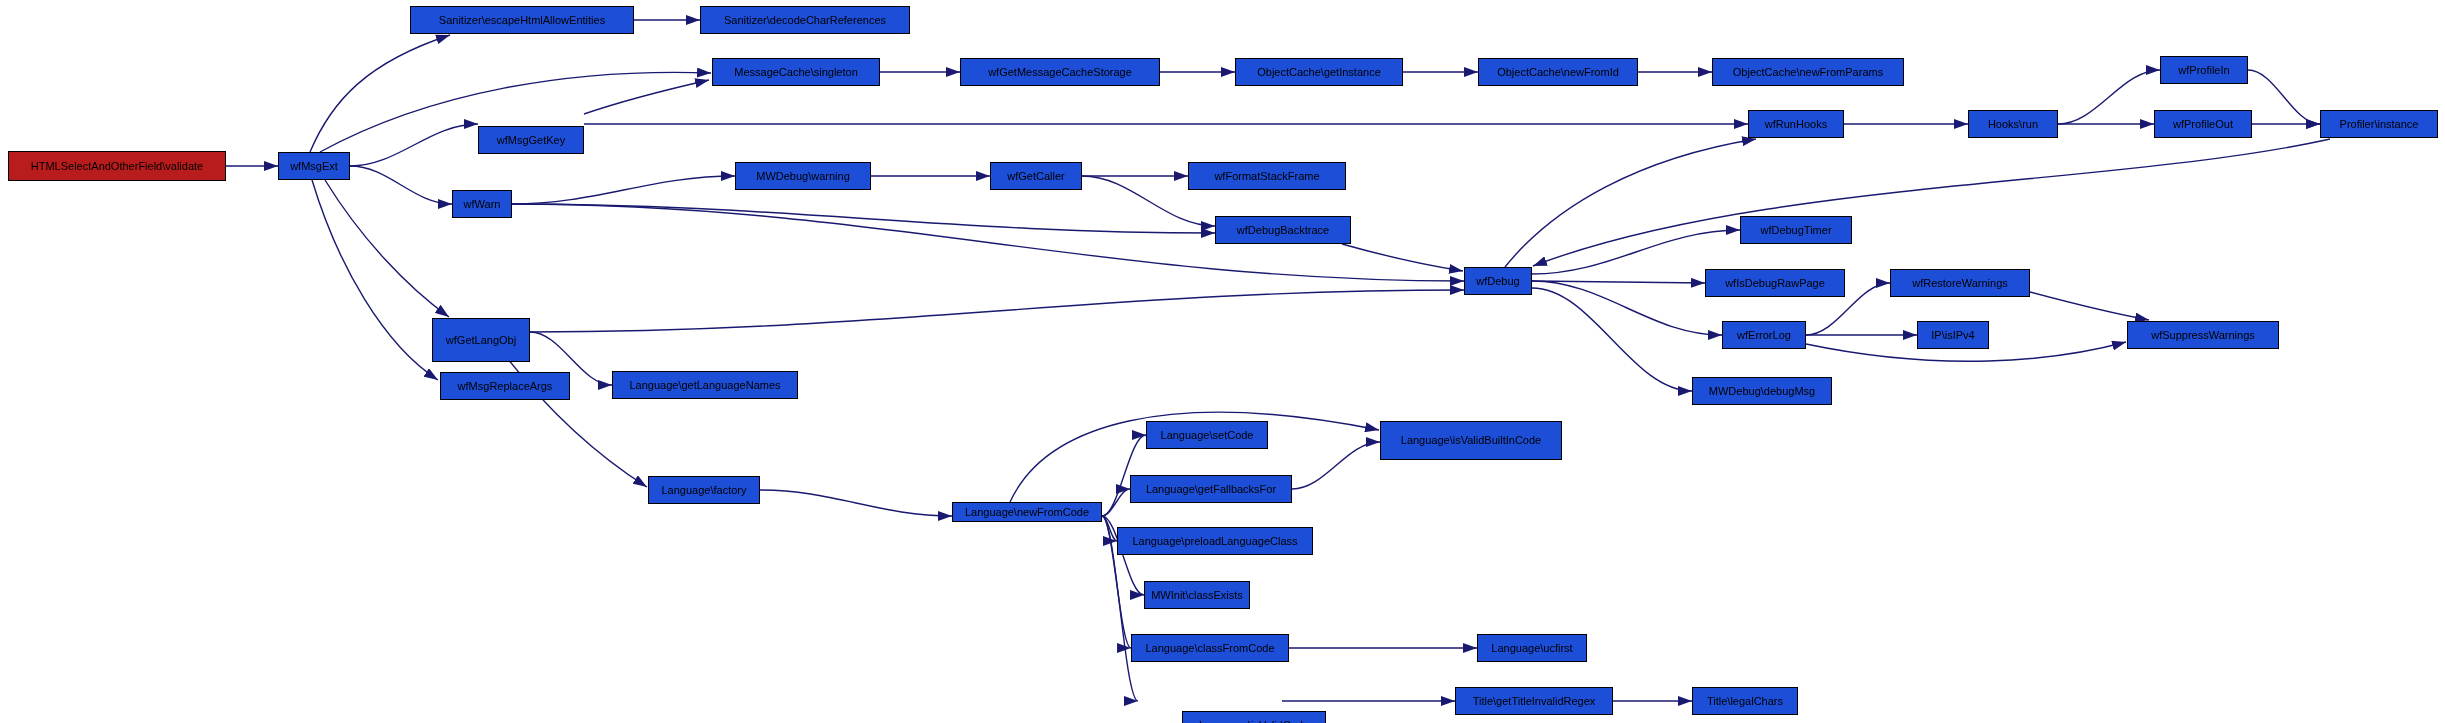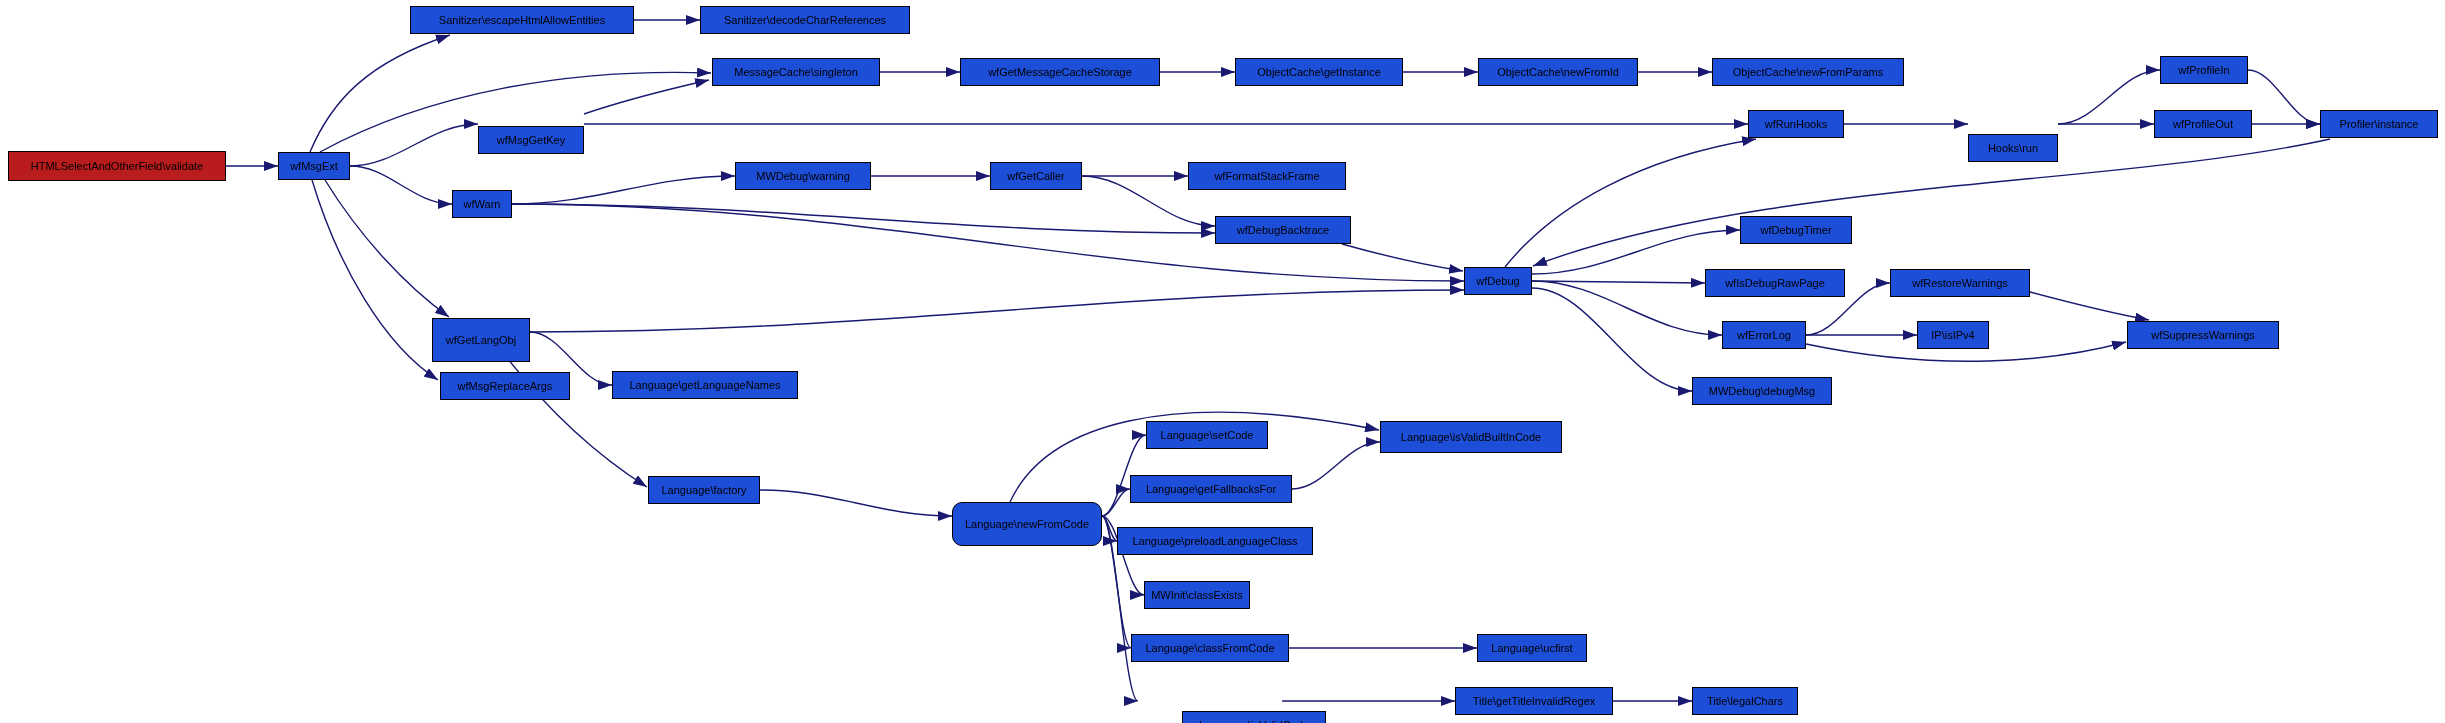--- a/index.html
+++ b/index.html
@@ -109,44 +109,44 @@
     <div class="node" style="left: 278px; top: 152px; width: 72px; height: 28px;">wfMsgExt</div>
     <div class="node" style="left: 410px; top: 6px; width: 224px; height: 28px;">Sanitizer\escapeHtmlAllowEntities</div>
     <div class="node" style="left: 700px; top: 6px; width: 210px; height: 28px;">Sanitizer\decodeCharReferences</div>
     <div class="node" style="left: 712px; top: 58px; width: 168px; height: 28px;">MessageCache\singleton</div>
     <div class="node" style="left: 960px; top: 58px; width: 200px; height: 28px;">wfGetMessageCacheStorage</div>
     <div class="node" style="left: 1235px; top: 58px; width: 168px; height: 28px;">ObjectCache\getInstance</div>
     <div class="node" style="left: 1478px; top: 58px; width: 160px; height: 28px;">ObjectCache\newFromId</div>
     <div class="node" style="left: 1712px; top: 58px; width: 192px; height: 28px;">ObjectCache\newFromParams</div>
     <div class="node" style="left: 478px; top: 126px; width: 106px; height: 28px;">wfMsgGetKey</div>
     <div class="node" style="left: 1748px; top: 110px; width: 96px; height: 28px;">wfRunHooks</div>
-    <div class="node" style="left: 1968px; top: 110px; width: 90px; height: 28px; margin-top: 24px;">Hooks\run</div>
+    <div class="node" style="left: 1968px; top: 110px; width: 90px; height: 28px;">Hooks\run</div>
     <div class="node" style="left: 2160px; top: 56px; width: 88px; height: 28px;">wfProfileIn</div>
     <div class="node" style="left: 2154px; top: 110px; width: 98px; height: 28px;">wfProfileOut</div>
     <div class="node" style="left: 2320px; top: 110px; width: 118px; height: 28px;">Profiler\instance</div>
     <div class="node" style="left: 452px; top: 190px; width: 60px; height: 28px;">wfWarn</div>
     <div class="node" style="left: 735px; top: 162px; width: 136px; height: 28px;">MWDebug\warning</div>
     <div class="node" style="left: 990px; top: 162px; width: 92px; height: 28px;">wfGetCaller</div>
     <div class="node" style="left: 1188px; top: 162px; width: 158px; height: 28px;">wfFormatStackFrame</div>
     <div class="node" style="left: 1215px; top: 216px; width: 136px; height: 28px;">wfDebugBacktrace</div>
     <div class="node" style="left: 1464px; top: 267px; width: 68px; height: 28px;">wfDebug</div>
     <div class="node" style="left: 1740px; top: 216px; width: 112px; height: 28px;">wfDebugTimer</div>
     <div class="node" style="left: 1705px; top: 269px; width: 140px; height: 28px;">wfIsDebugRawPage</div>
     <div class="node" style="left: 1722px; top: 321px; width: 84px; height: 28px;">wfErrorLog</div>
     <div class="node" style="left: 1692px; top: 377px; width: 140px; height: 28px;">MWDebug\debugMsg</div>
     <div class="node" style="left: 1890px; top: 269px; width: 140px; height: 28px;">wfRestoreWarnings</div>
     <div class="node" style="left: 1917px; top: 321px; width: 72px; height: 28px;">IP\isIPv4</div>
     <div class="node" style="left: 2127px; top: 321px; width: 152px; height: 28px;">wfSuppressWarnings</div>
     <div class="node" style="left: 432px; top: 318px; width: 98px; height: 44px;">wfGetLangObj</div>
     <div class="node" style="left: 440px; top: 372px; width: 130px; height: 28px;">wfMsgReplaceArgs</div>
     <div class="node" style="left: 612px; top: 371px; width: 186px; height: 28px;">Language\getLanguageNames</div>
     <div class="node" style="left: 648px; top: 476px; width: 112px; height: 28px;">Language\factory</div>
-    <div class="node" style="left: 952px; top: 502px; width: 150px; height: 44px; border-radius: 10px;">Language\newFromCode</div>
+    <div class="node" style="left: 952px; top: 502px; width: 150px; height: 20px;">Language\newFromCode</div>
     <div class="node" style="left: 1146px; top: 421px; width: 122px; height: 28px;">Language\setCode</div>
-    <div class="node" style="left: 1380px; top: 421px; width: 182px; height: 32px;">Language\isValidBuiltInCode</div>
+    <div class="node" style="left: 1380px; top: 421px; width: 182px; height: 39px;">Language\isValidBuiltInCode</div>
     <div class="node" style="left: 1130px; top: 475px; width: 162px; height: 28px;">Language\getFallbacksFor</div>
     <div class="node" style="left: 1117px; top: 527px; width: 196px; height: 28px;">Language\preloadLanguageClass</div>
     <div class="node" style="left: 1144px; top: 581px; width: 106px; height: 28px;">MWInit\classExists</div>
     <div class="node" style="left: 1131px; top: 634px; width: 158px; height: 28px;">Language\classFromCode</div>
     <div class="node" style="left: 1477px; top: 634px; width: 110px; height: 28px;">Language\ucfirst</div>
     <div class="node" style="left: 1182px; top: 687px; width: 144px; height: 28px; margin-top: 24px;">Language\isValidCode</div>
     <div class="node" style="left: 1455px; top: 687px; width: 158px; height: 28px;">Title\getTitleInvalidRegex</div>
     <div class="node" style="left: 1692px; top: 687px; width: 106px; height: 28px;">Title\legalChars</div>
   </div>
 

